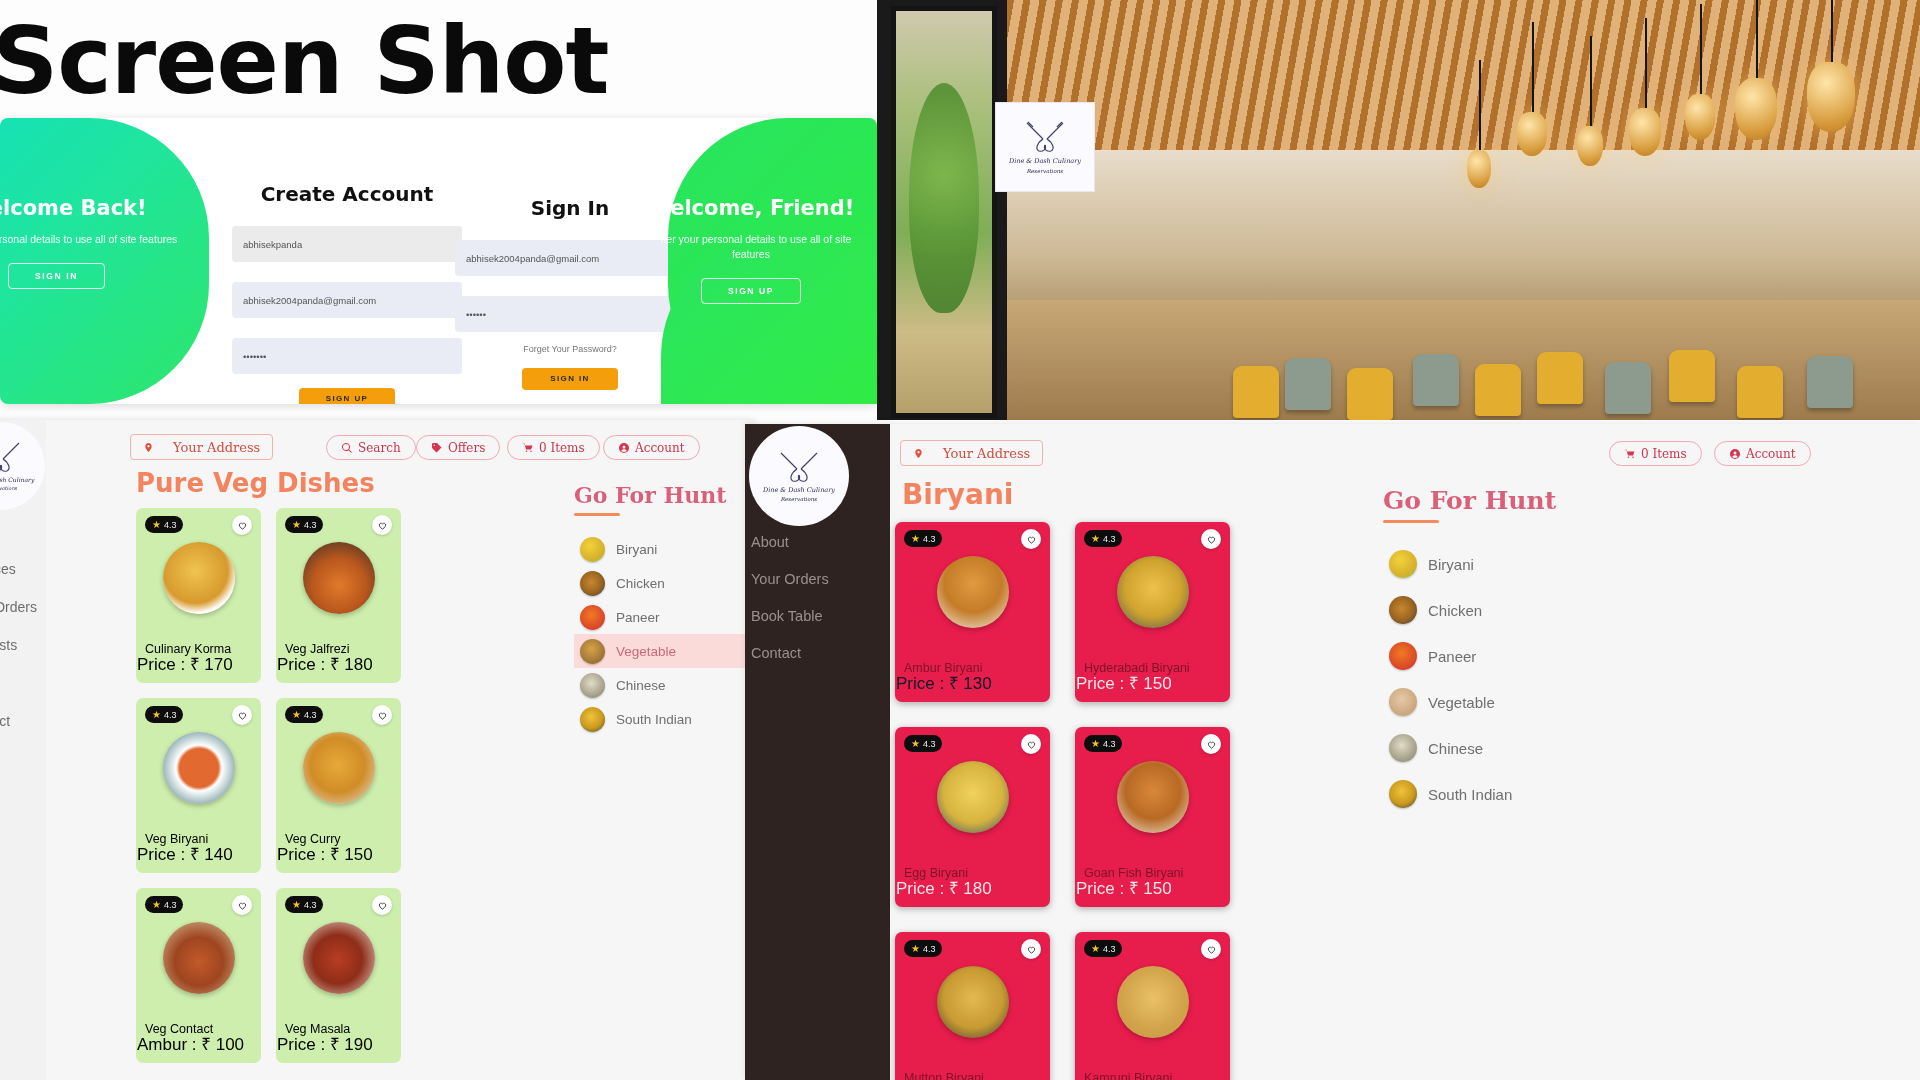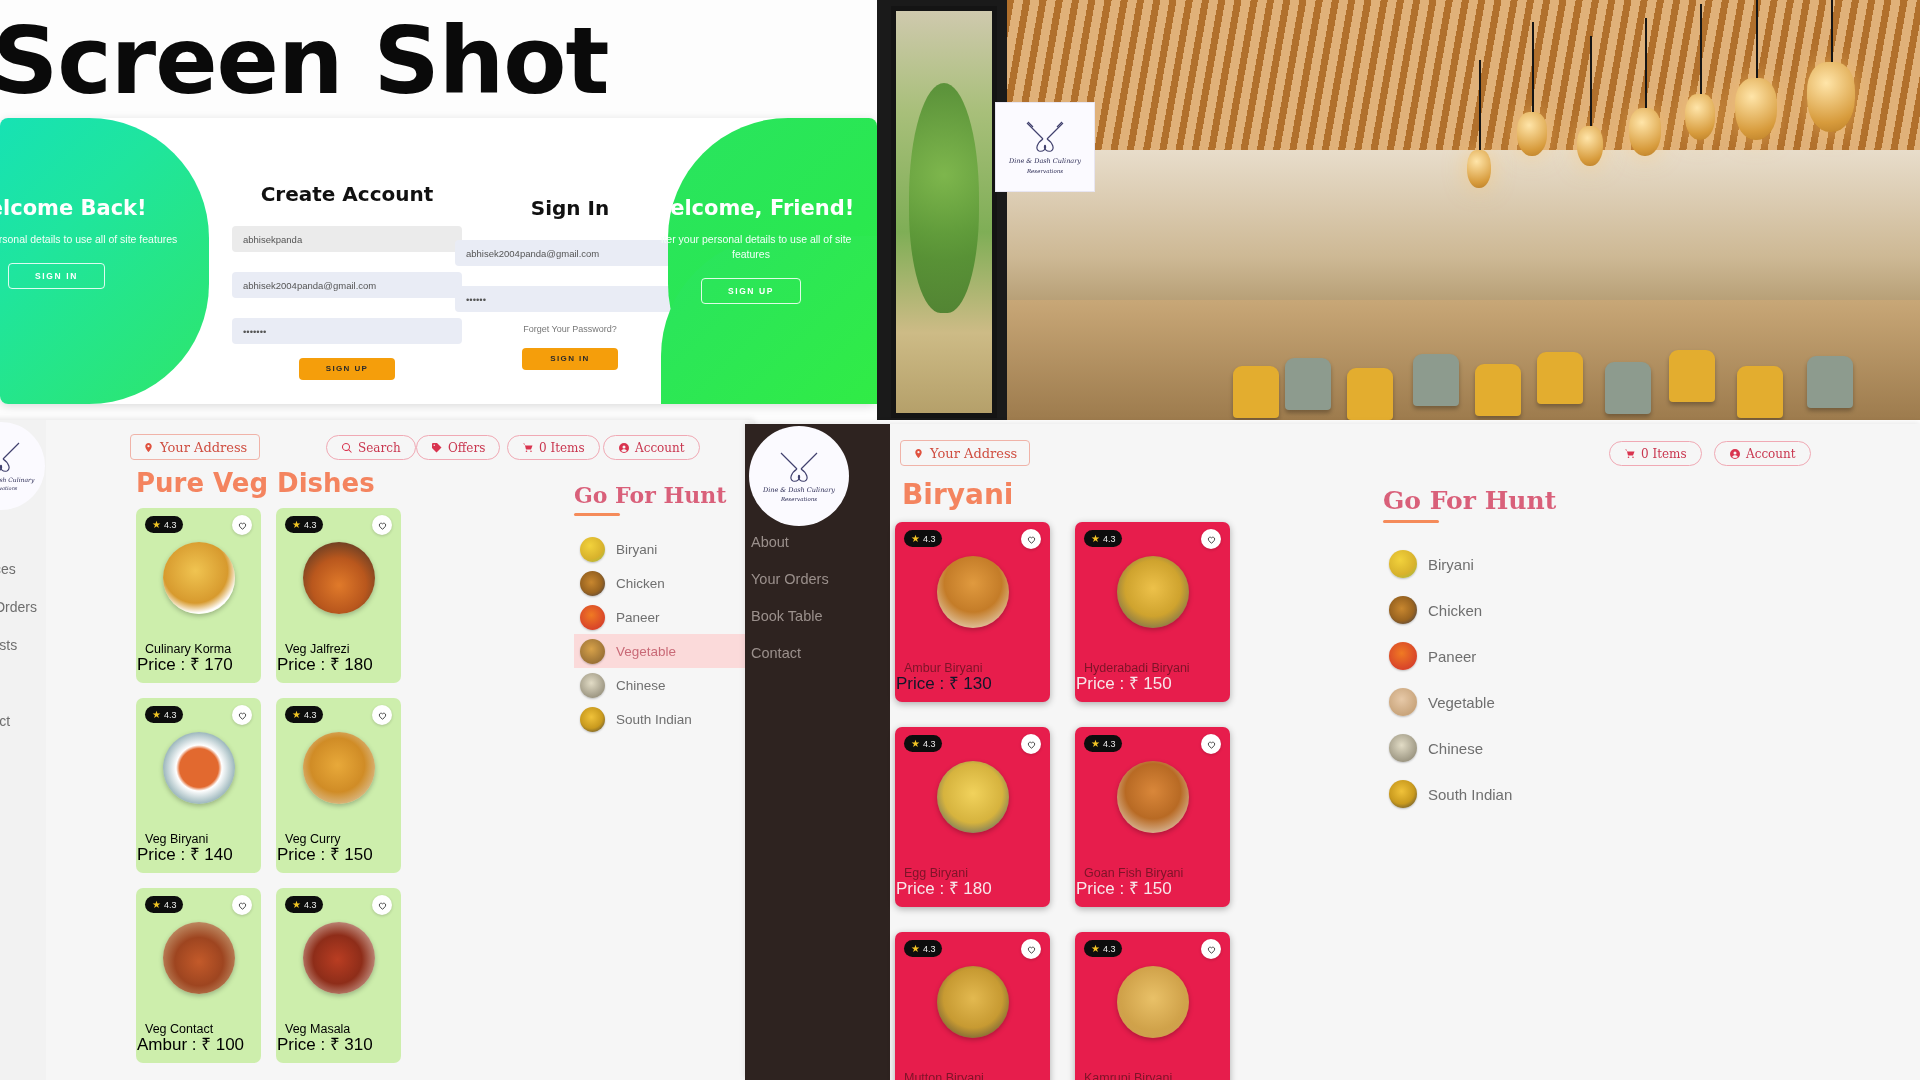--- a/index.html
+++ b/index.html
@@ -21,21 +21,21 @@
       background:linear-gradient(135deg,#29e460 0%,#2ae84f 50%,#33ee3d 100%);
       border-radius:120px 0 0 120px; }
   .panel-txt { position:absolute; width:100%; text-align:center; color:#fff; }
   .panel-h { font-size:21px; font-weight:800; font-family:"DejaVu Sans", sans-serif; }
   .panel-p { font-size:10.5px; line-height:1.45; margin-top:12px; padding:0 22px; color:#f2fff8; }
   .ghost-btn { display:inline-block; margin-top:16px; padding:7px 26px; border:1px solid rgba(255,255,255,.85);
                border-radius:4px; font-size:8.5px; letter-spacing:1.6px; color:#fff; font-weight:600; }
   .form-col { position:absolute; top:0; width:230px; }
   .form-h { text-align:center; font-size:20px; font-weight:800; color:#111;
             font-family:"DejaVu Sans", sans-serif; }
-  .fld { display:block; width:100%; height:26px; border:none; border-radius:4px;
+  .fld { display:block; width:100%; height:36px; border:none; border-radius:4px;
          background:#e9ecf5; margin-top:20px; padding:8px 11px; font-size:9.5px; color:#555;
          font-family:"Liberation Sans", sans-serif; }
   .fld.grey { background:#ebebeb; }
   .forgot { text-align:center; font-size:9px; color:#777; margin-top:12px; }
   .orange-btn { display:block; margin:14px auto 0; width:96px; height:22px; line-height:22px;
                 text-align:center; background:#f59e0b; color:#2b2b2b; border:none; border-radius:4px;
                 font-size:8px; font-weight:700; letter-spacing:1.4px;
                 font-family:"Liberation Sans", sans-serif; cursor:pointer; }
 
   
@@ -72,21 +72,21 @@
                   font-size:39px; font-weight:700; color:#121212; letter-spacing:-.5px;
                   font-family:"DejaVu Sans", sans-serif; white-space:nowrap; }
   .green-bleed { position:absolute; left:0; top:118px; width:220px; height:286px;
                  background:linear-gradient(135deg,#29e460,#33ee3d); border-radius:120px 0 0 120px; }
 
   
   .pill { display:inline-flex; align-items:center; gap:5px; height:25px; padding:0 14px;
           border:1px solid #f0a9b4; border-radius:30px; background:transparent;
           font-family:"DejaVu Serif", serif; font-size:12px; color:#c9364f; white-space:nowrap; }
   .pill svg { width:12px; height:12px; fill:#d9344f; flex:none; }
-  .addr-pill { display:inline-flex; align-items:center; gap:6px; height:26px; padding:0 12px;
+  .addr-pill { display:inline-flex; align-items:center; gap:19px; height:26px; padding:0 12px;
                border:1px solid #f0b3a8; border-radius:4px; background:transparent;
                font-family:"DejaVu Serif", serif; font-size:13px; color:#cf4d40; }
   .addr-pill svg { width:11px; height:13px; fill:#e0523f; }
   .sec-title { font-family:"DejaVu Sans", sans-serif; font-weight:700; color:#f4845f; }
   .hunt-title { font-family:"DejaVu Serif", serif; font-weight:700; color:#d9607a; }
   .hunt-rule { width:46px; height:3px; background:#f58b5a; margin-top:5px; border-radius:2px; }
   .hunt-item { display:flex; align-items:center; gap:11px; height:34px; padding-left:6px; }
   .hunt-item.active { background:#fbdada; }
   .hunt-ic { width:25px; height:25px; border-radius:50%; flex:none; box-shadow:0 1px 2px rgba(0,0,0,.22); }
   .hunt-lbl { font-size:13.5px; color:#6f6f6f; }
@@ -363,21 +363,21 @@
               <span class="st">★</span>
               <span>4.3</span>
             </div>
           <div class="fav">
               <svg viewBox="0 0 24 24">
                 <path d="M12 20s-7-4.6-7-9a4 4 0 0 1 7-2.6A4 4 0 0 1 19 11c0 4.4-7 9-7 9z"></path>
               </svg>
             </div>
           <div class="thumb" style="background:radial-gradient(circle at 48% 52%,#b93d22,#8e2d19 46%,#efe9de 100%);"></div>
           <div class="nm">Veg Masala</div>
-          <div class="pr">Price : ₹ 310</div>
+          <div class="pr">Price : ₹ 190</div>
         </div>
       </div>
     </div>
 
     <div class="bl-hunt">
       <div class="hunt-title" style="font-size:22px;">Go For Hunt</div>
       <div class="hunt-rule"></div>
       <div style="margin-top:16px;">
         <div class="hunt-item">
           <span class="hunt-ic" style="background:radial-gradient(circle at 40% 35%,#f2d23c,#d8b22c 60%,#8fbf4a 100%);"></span>

